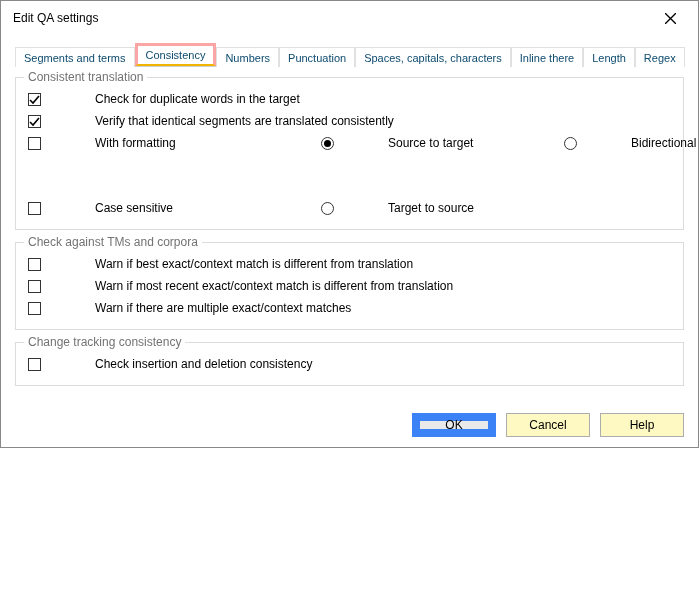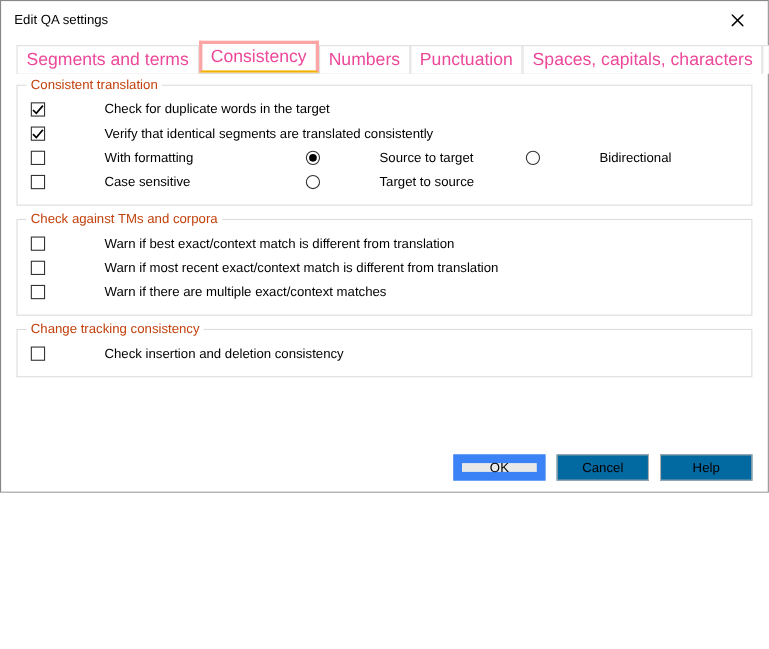--- a/index.html
+++ b/index.html
@@ -45,22 +45,22 @@
 
   .tabs {
     display: flex;
     align-items: flex-end;
     border-bottom: 1px solid #d0d0d0;
     margin-bottom: 0;
     height: 24px;
   }
   .tab {
     padding: 4px 8px 3px 8px;
-    font-size: 16px;
-    color: #ec4899;
+    font-size: 11px;
+    color: #0c4a6e;
     cursor: pointer;
     border: 1px solid transparent;
     border-bottom: none;
     position: relative;
     top: 1px;
     background: #fff;
     white-space: nowrap;
   }
   .tab.active {
     border: 3px solid #fca5a5;
@@ -85,21 +85,21 @@
     padding: 10px 12px 10px 12px;
     position: relative;
   }
   .groupbox .legend {
     position: absolute;
     top: -8px;
     left: 8px;
     background: #fff;
     padding: 0 4px;
     font-size: 12px;
-    color: #c2410c;
+    color: #737373;
   }
 
   .row {
     display: flex;
     align-items: center;
     min-height: 22px;
   }
 
   .chk {
     width: 13px; height: 13px;
@@ -131,34 +131,35 @@
     border-radius: 50%;
     background: #000;
   }
 
   .opt-label { font-size: 12px; margin-left: 48px; }
 
   .three-col {
     display: grid;
     grid-template-columns: 250px 200px 1fr;
     align-items: center;
+    gap: 43px;
   }
   .three-col .row { min-height: 22px; }
 
   .button-row {
     display: flex;
     justify-content: flex-end;
     gap: 10px;
     padding-top: 6px;
   }
   .btn {
     min-width: 84px;
     height: 24px;
     border: 1px solid #adadad;
-    background: #0369a1;
+    background: #fef9c3;
     font-size: 12px;
     display: inline-flex;
     align-items: center;
     justify-content: center;
     cursor: pointer;
   }
   .btn.primary {
     border: 8px solid #3b82f6;
     background: #e9e9e9;
   }

